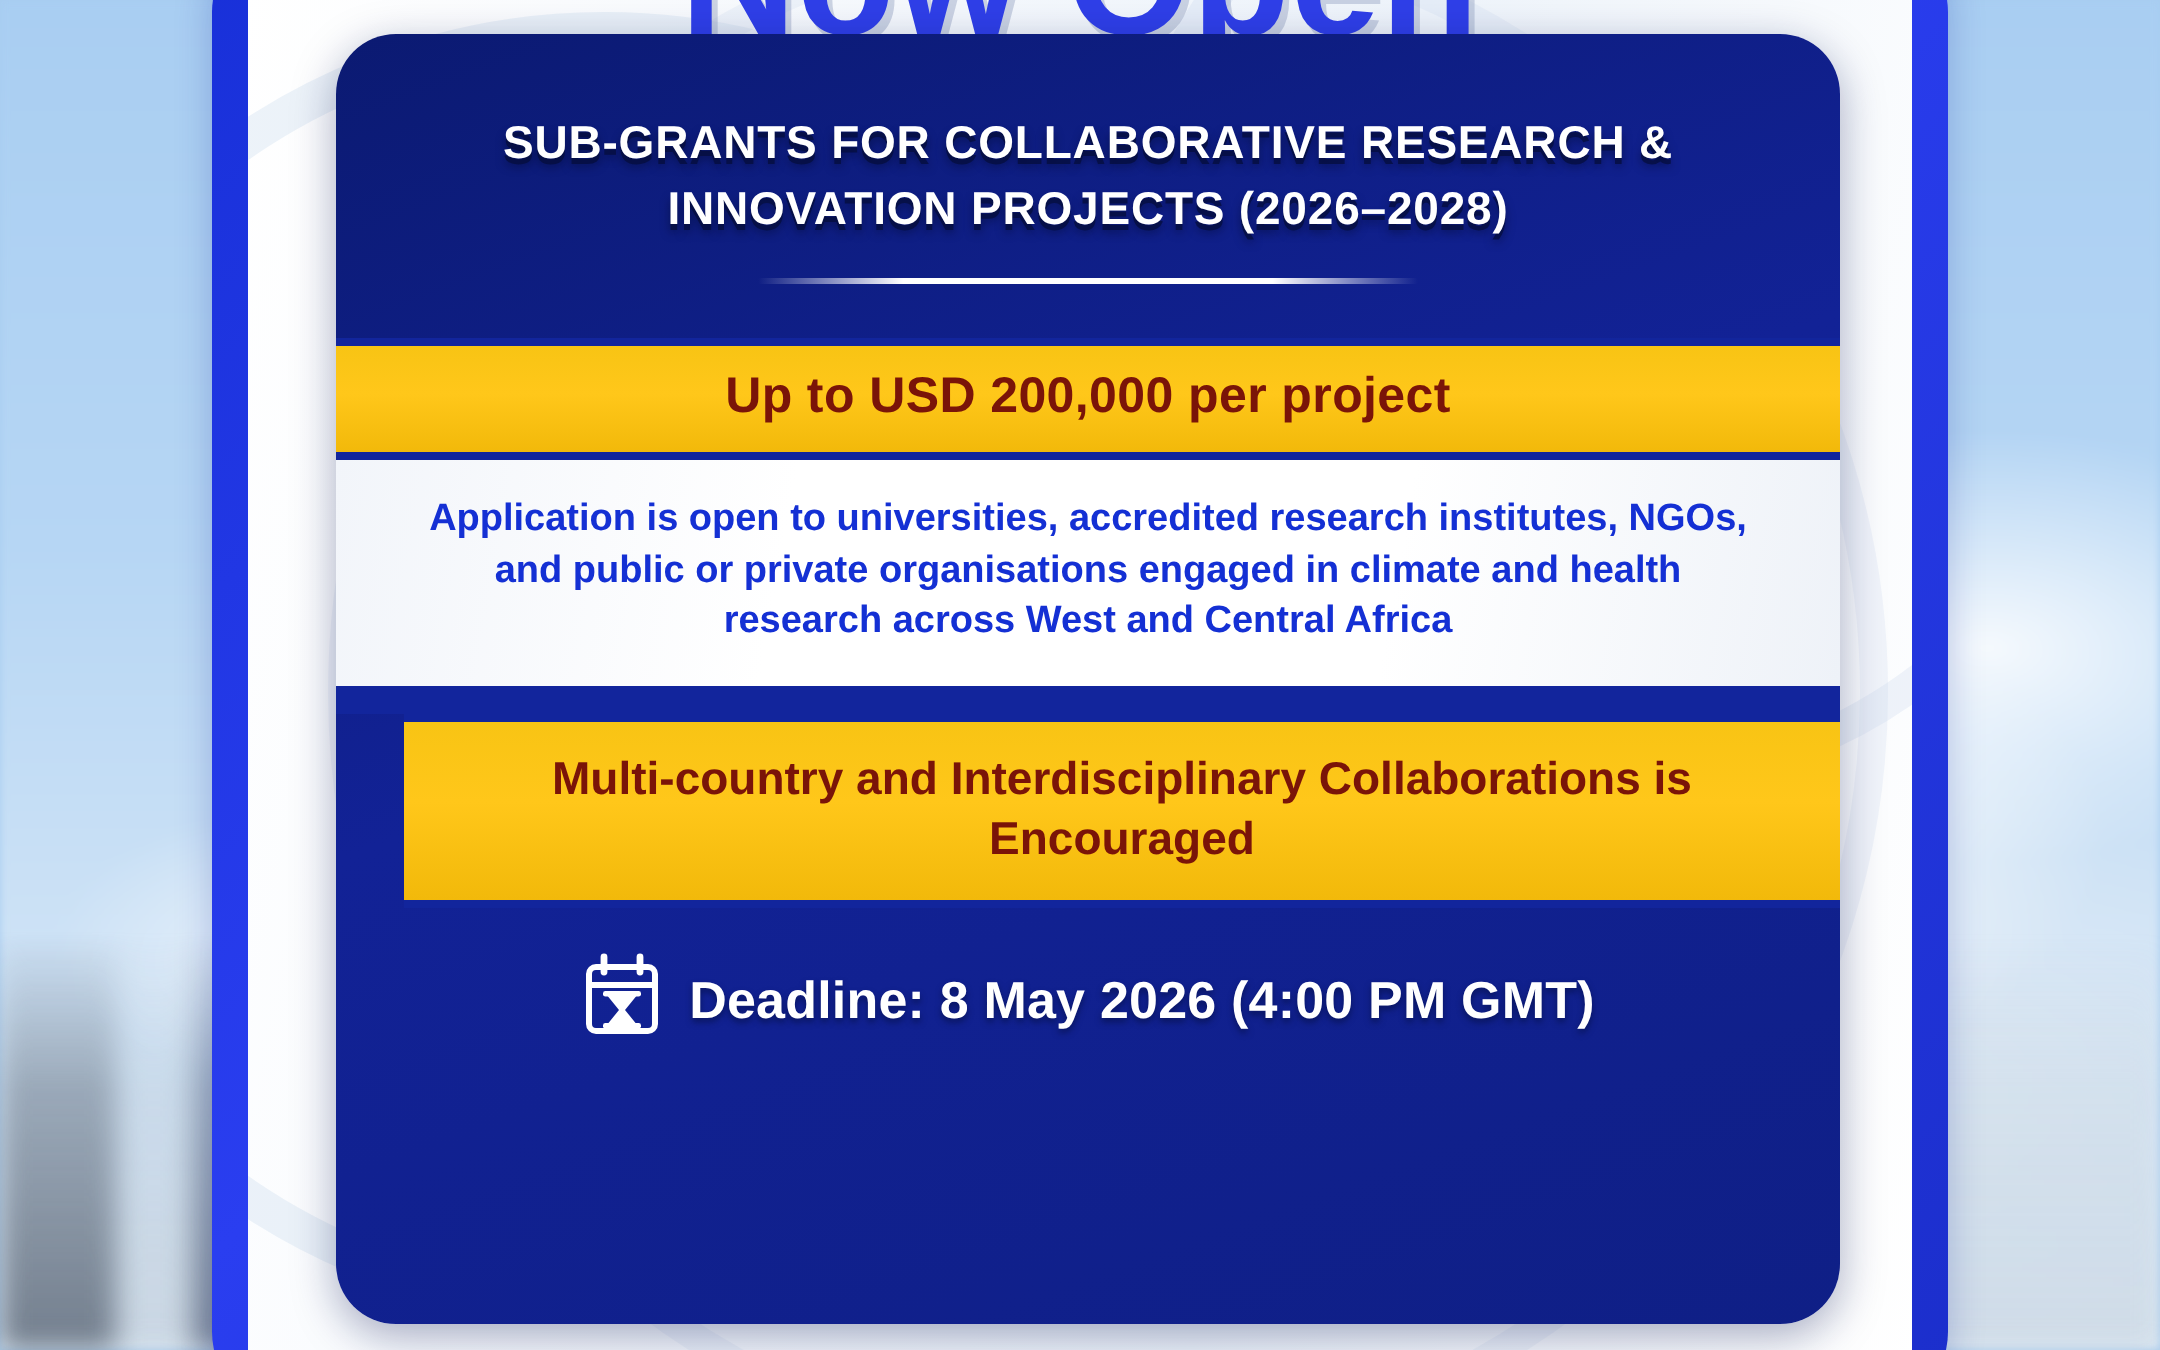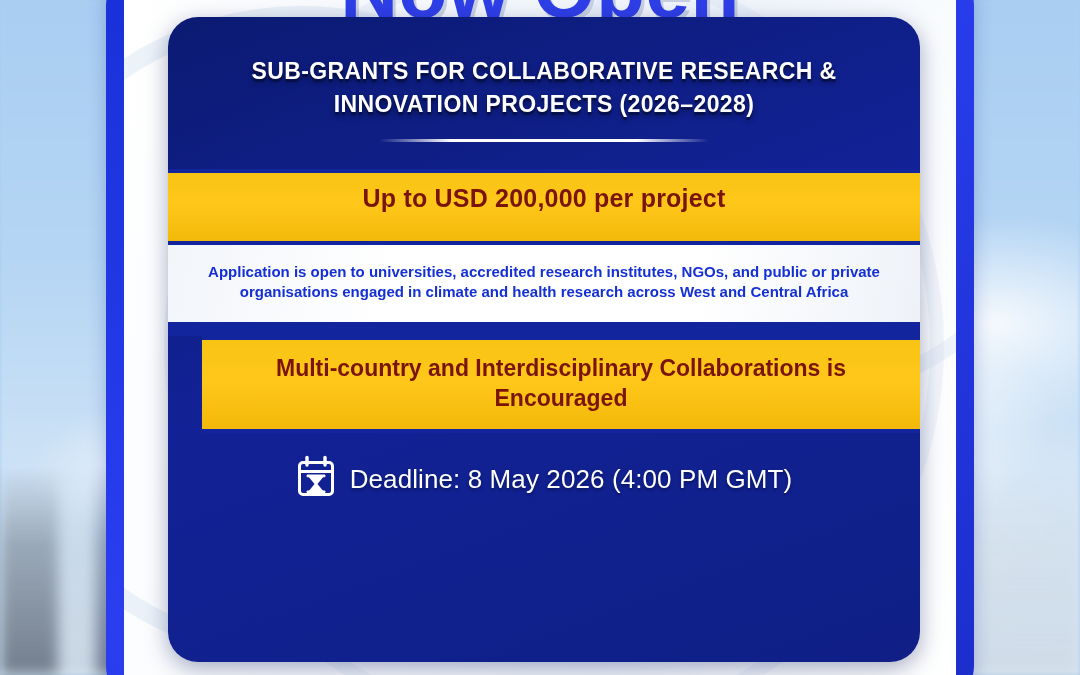--- a/index.html
+++ b/index.html
@@ -100,44 +100,44 @@
     text-shadow:0 2px 3px rgba(4,12,55,.6);
   }
 
   
   .band-gold {
     background:linear-gradient(180deg,#f8c414 0%,#ffc71a 45%,#f2b90a 100%);
     color:#7a1408; text-align:center;
     border-top:4px solid #12259c; border-bottom:4px solid #12259c;
   }
   .band-gold.amount {
-    margin-top:27px; padding:11px 20px 28px;
+    margin-top:27px; padding:11px 20px 13px;
     font-size:25px; font-weight:900; letter-spacing:.2px;
   }
   .band-gold.collab {
     margin-top:0; padding:14px 24px 16px;
     font-size:23px; font-weight:800; line-height:1.28;margin-left:34px;
   }
 
   
   .band-white {
     background:linear-gradient(100deg,#f2f5fa 0%,#ffffff 30%,#ffffff 70%,#eef2f8 100%);
     color:#1430d4; text-align:center;
     padding:17px 38px 20px;
-    font-size:15px; font-weight:700; line-height:1.33;
+    font-size:19px; font-weight:700; line-height:1.33;
     border-bottom:14px solid #12259c;
   }
 
   .deadline-row {
     display:flex; align-items:center; justify-content:center;
     gap:14px; padding:22px 20px 0;
   }
   .deadline-row .cal-icon { flex:0 0 auto; }
   .deadline-text {
-    color:#ffffff; font-size:26px; font-weight:400; letter-spacing:.1px;
+    color:#ffffff; font-size:26px; font-weight:700; letter-spacing:.1px;
     text-shadow:0 2px 3px rgba(4,12,55,.55);
   }
 </style>
 </head>
 <body>
 
 <div id="poster">
 
   <div class="sky"></div>
   <div class="city"></div>

